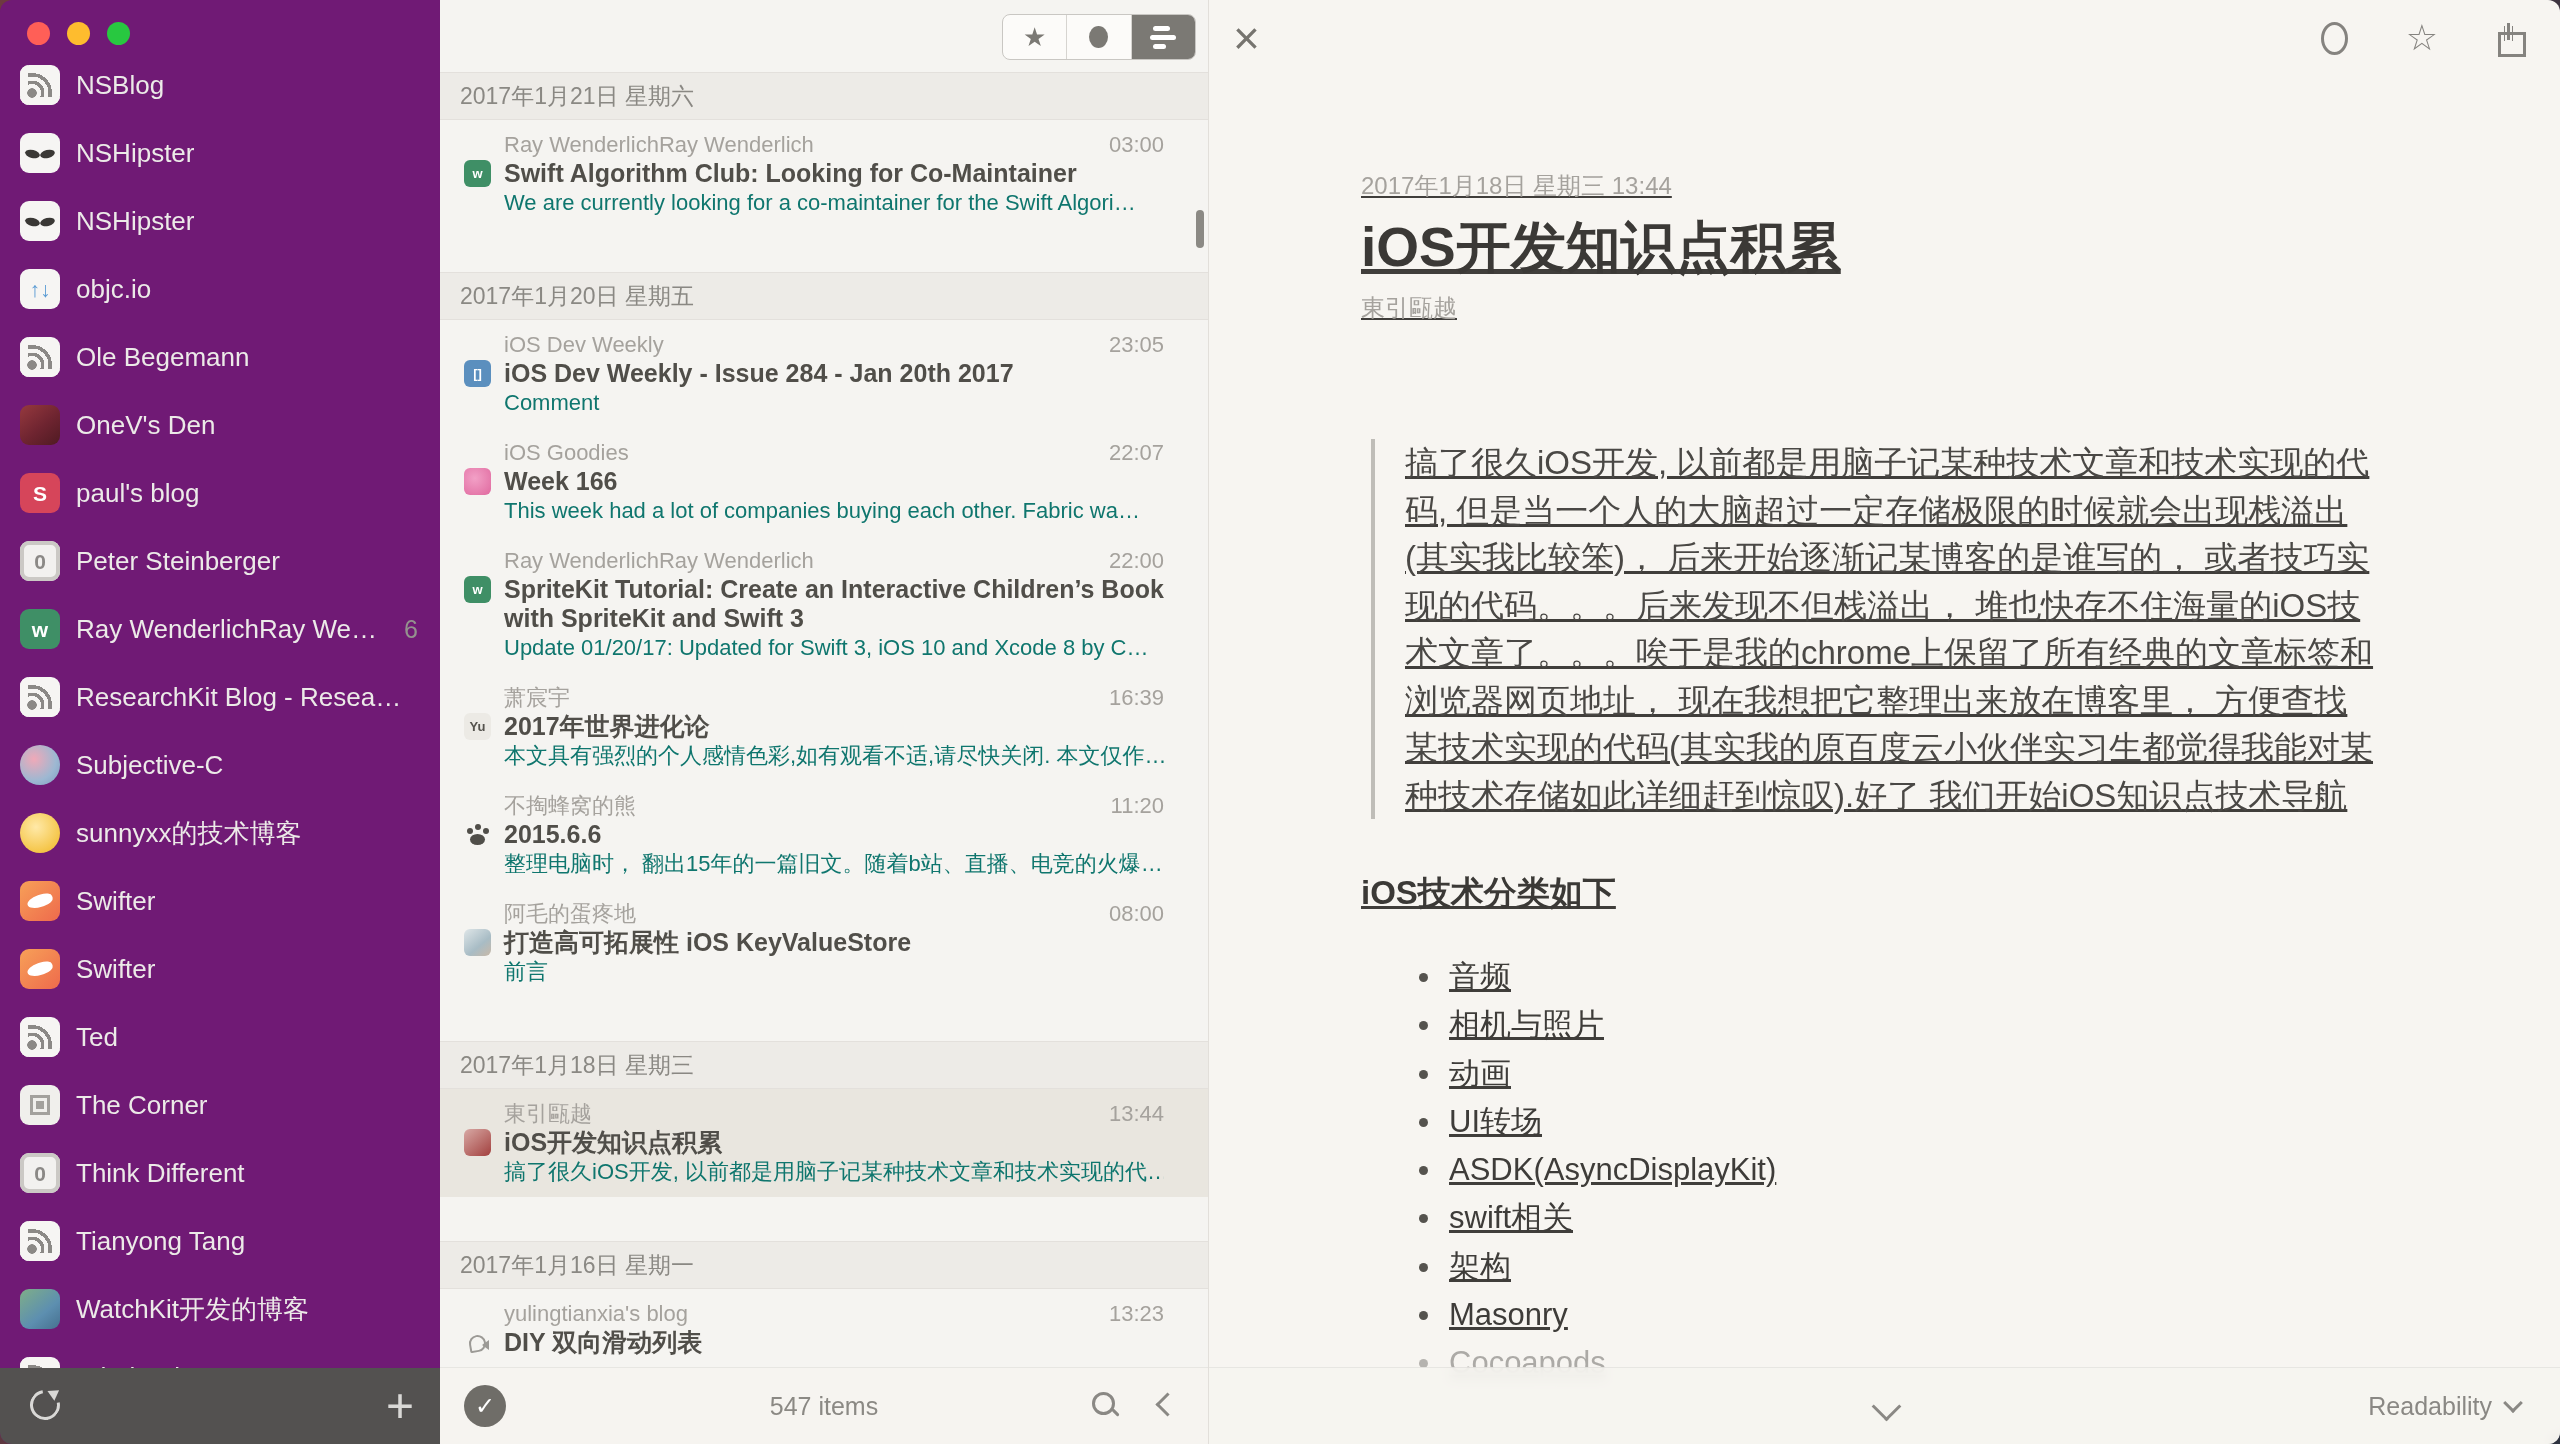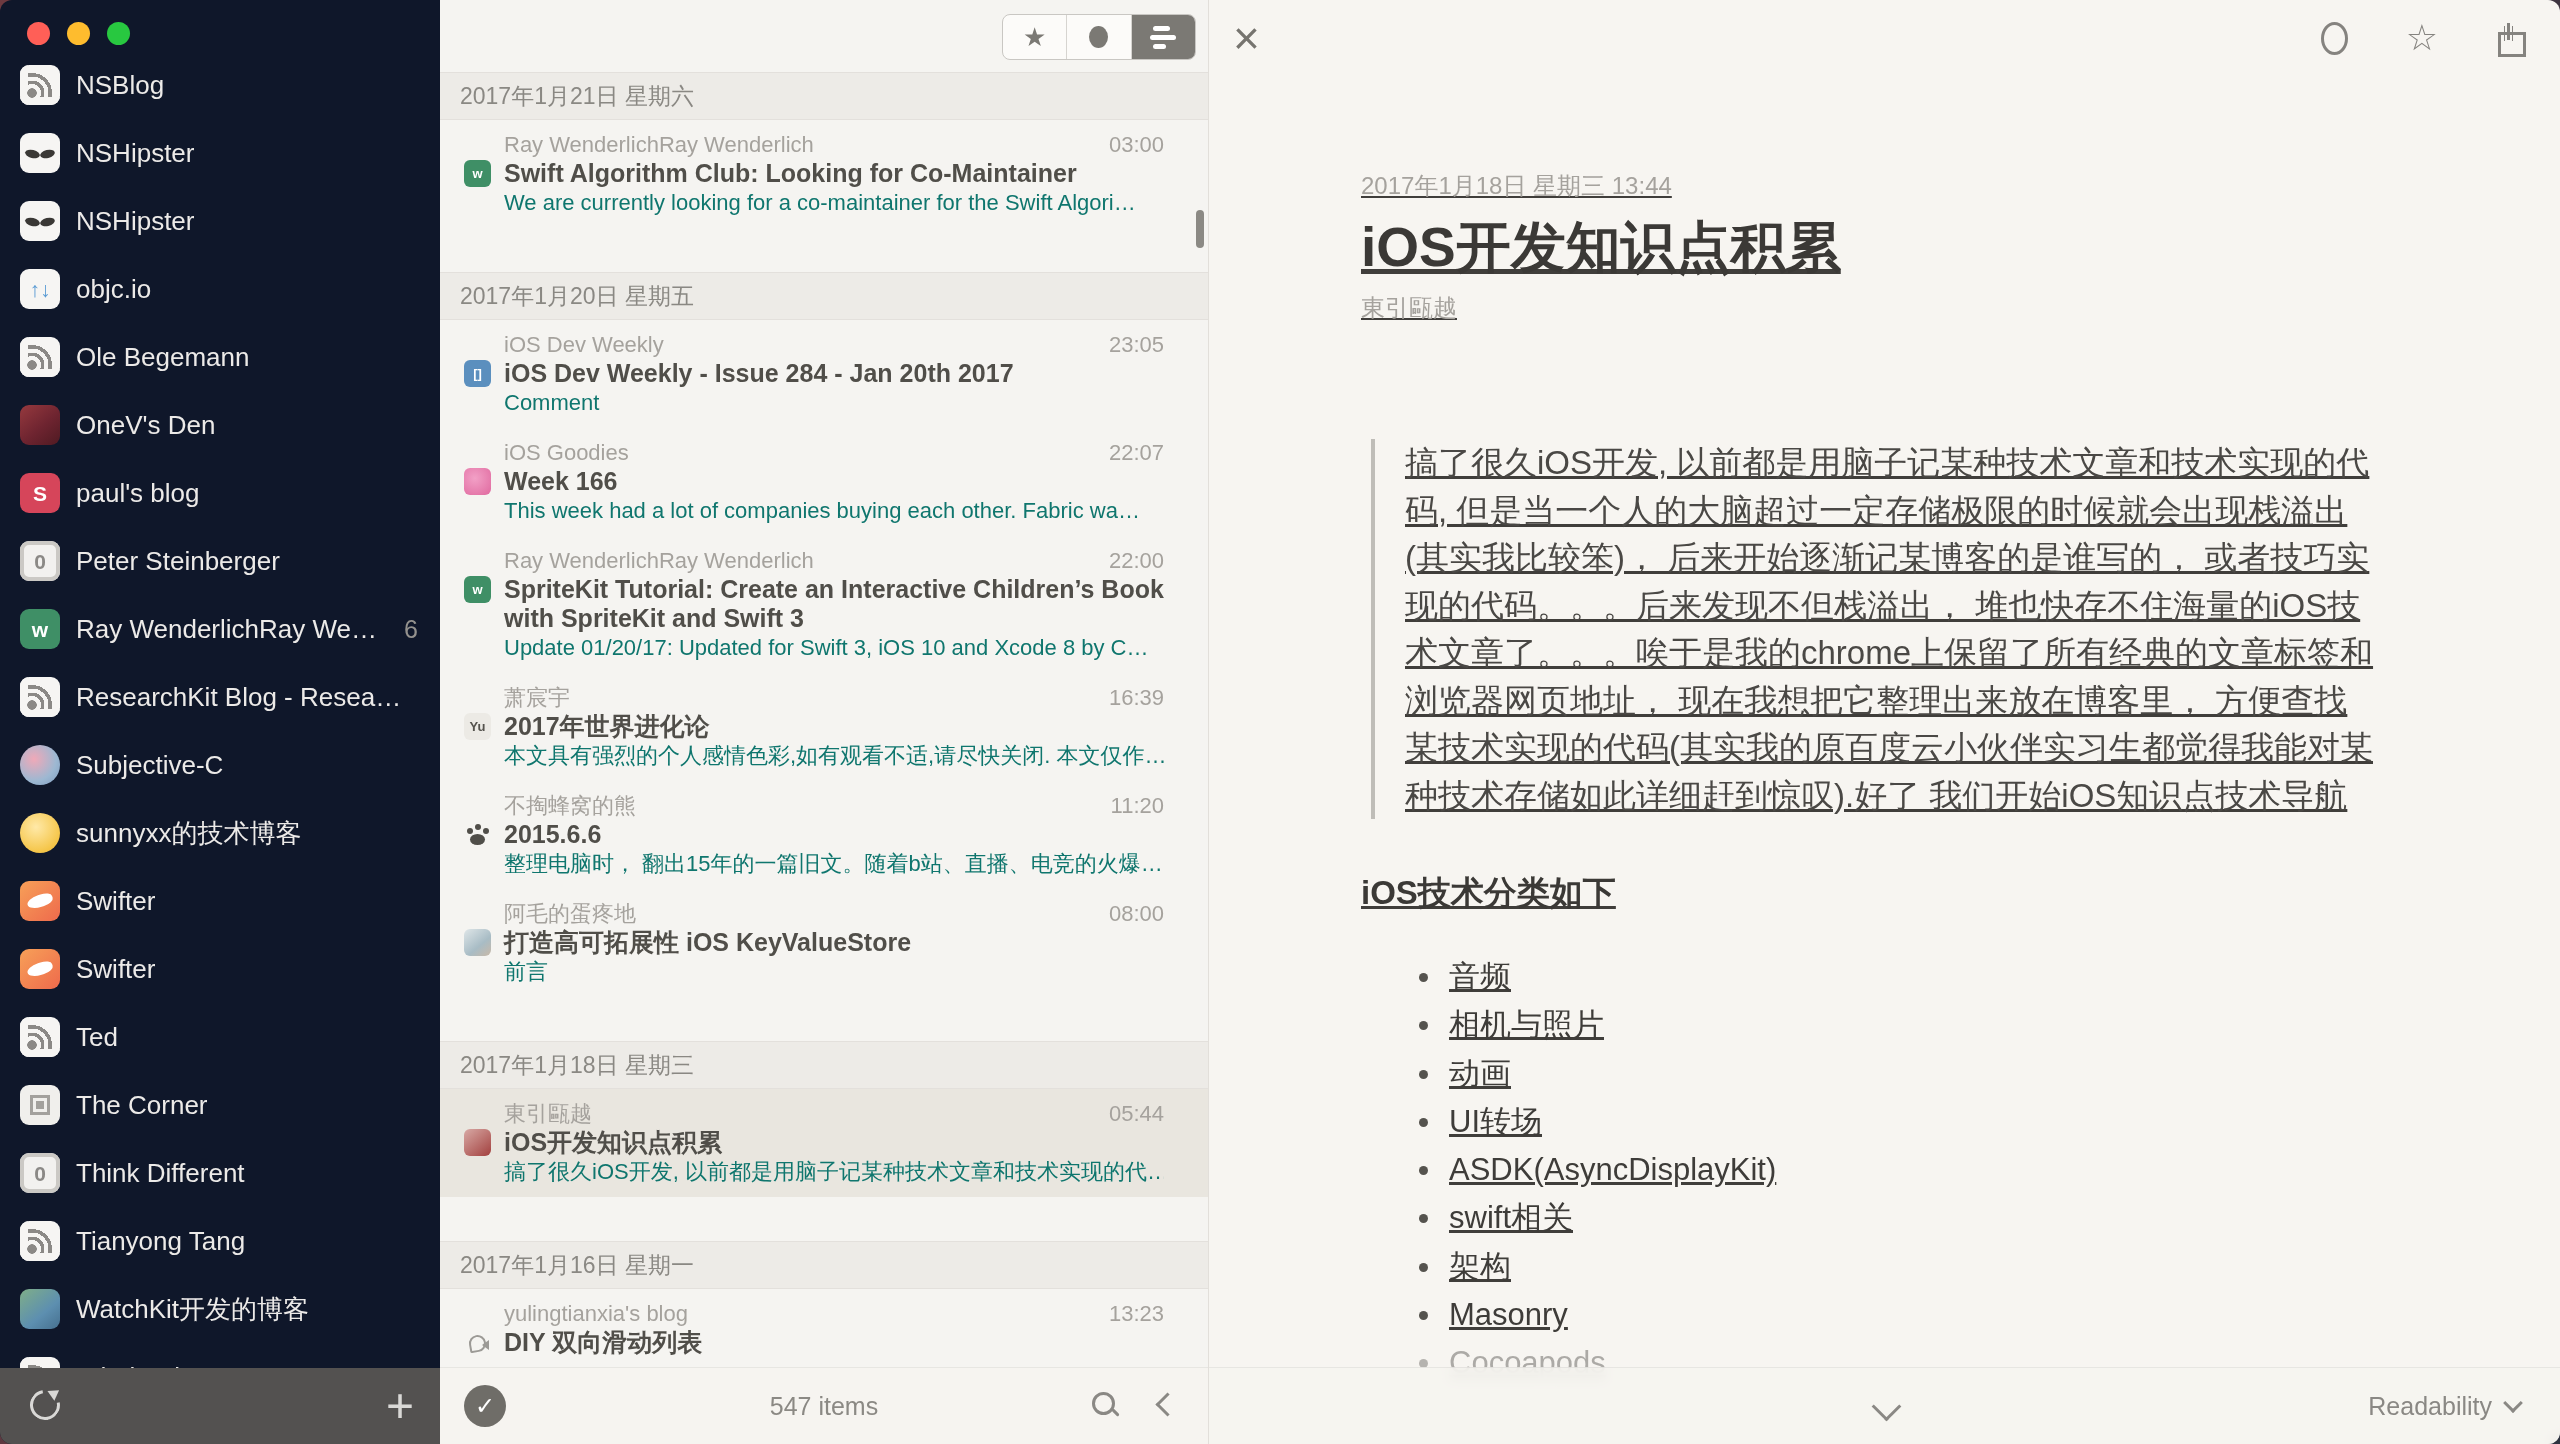--- a/index.html
+++ b/index.html
@@ -1,20 +1,20 @@
 <!DOCTYPE html>
 <html><head>
 <meta charset="utf-8">
 <style>
   html,body{margin:0;padding:0;}
   body{width:2560px;height:1444px;background:linear-gradient(120deg,#6e3a40,#2e3340);font-family:"Liberation Sans","DejaVu Sans",sans-serif;-webkit-font-smoothing:antialiased;}
   .window{position:absolute;inset:0;border-radius:12px;overflow:hidden;display:flex;}
 
   
-  .sidebar{position:relative;width:440px;flex:0 0 440px;background:#0f172a;overflow:hidden;}
+  .sidebar{position:relative;width:440px;flex:0 0 440px;background:#701a75;overflow:hidden;}
   .traffic{position:absolute;top:22px;left:27px;display:flex;gap:17px;}
   .tl{width:23px;height:23px;border-radius:50%;}
   .feeds{position:absolute;top:51px;left:0;right:0;bottom:0;overflow:hidden;}
   .feed-row{height:68px;display:flex;align-items:center;padding-left:20px;color:#eceae8;}
   .flabel{margin-left:16px;font-size:26px;white-space:nowrap;overflow:hidden;text-overflow:ellipsis;flex:1;}
   .fcount{margin-left:8px;padding-right:22px;font-size:25px;color:#94928e;}
   .side-footer{position:absolute;left:0;right:0;bottom:0;height:76px;background:#535150;}
 
   
   .tile{position:relative;width:40px;height:40px;border-radius:9px;background:#f6f5f3;flex:0 0 auto;display:flex;align-items:center;justify-content:center;overflow:hidden;}
@@ -379,21 +379,21 @@
     <div class="isnippet">前言</div>
   </div>
           </div>
   </section>
         <section class="group">
     <div class="band">2017年1月18日 星期三</div>
     <div class="gitems">
             <div class="item selected">
     <div class="feedline">
       <span class="feedname">東引甌越</span>
-      <span class="ftime">05:44</span>
+      <span class="ftime">13:44</span>
     </div>
     <span class="tile small k-img" style="background: linear-gradient(140deg, rgb(216, 169, 165), rgb(162, 64, 62));">
                 <span class="glyph"></span>
               </span>
     <div class="ititle">iOS开发知识点积累</div>
     <div class="isnippet">搞了很久iOS开发, 以前都是用脑子记某种技术文章和技术实现的代…</div>
   </div>
           </div>
   </section>
         <section class="group">

